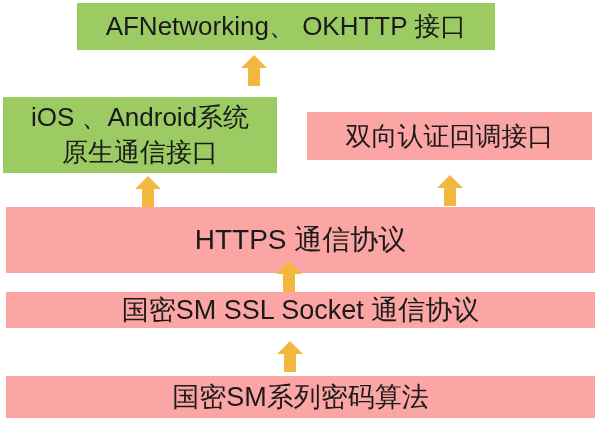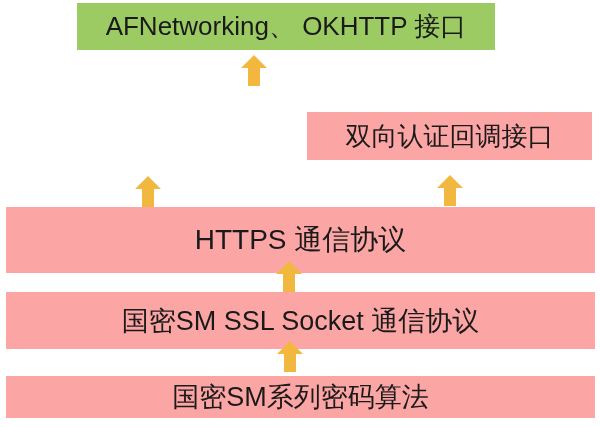--- a/index.html
+++ b/index.html
@@ -43,21 +43,21 @@
   }
   .box-callback {
     left: 307px; top: 112px; width: 285px; height: 48px;
     font-size: 26px;
   }
   .box-https {
     left: 6px; top: 207px; width: 589px; height: 66px;
     font-size: 28px;
   }
   .box-smssl {
-    left: 6px; top: 292px; width: 589px; height: 57px;
+    left: 6px; top: 292px; width: 589px; height: 36px;
     font-size: 27px;
   }
   .box-smalgo {
     left: 6px; top: 376px; width: 589px; height: 42px;
     font-size: 27px;
   }
 
   .arrow {
     position: absolute;
     width: 26px;
@@ -74,20 +74,24 @@
 </style>
 </head>
 <body>
 
 <div class="diagram">
 
   <div class="box green box-afnetworking">
     <span>AFNetworking、 OKHTTP 接口</span>
   </div>
 
+  <div class="box green box-native">
+    <span>iOS 、Android系统
+原生通信接口</span>
+  </div>
 
   <div class="box orange box-callback">
     <span>双向认证回调接口</span>
   </div>
 
   <div class="box orange box-https">
     <span>HTTPS 通信协议</span>
   </div>
 
   <div class="box orange box-smssl">

